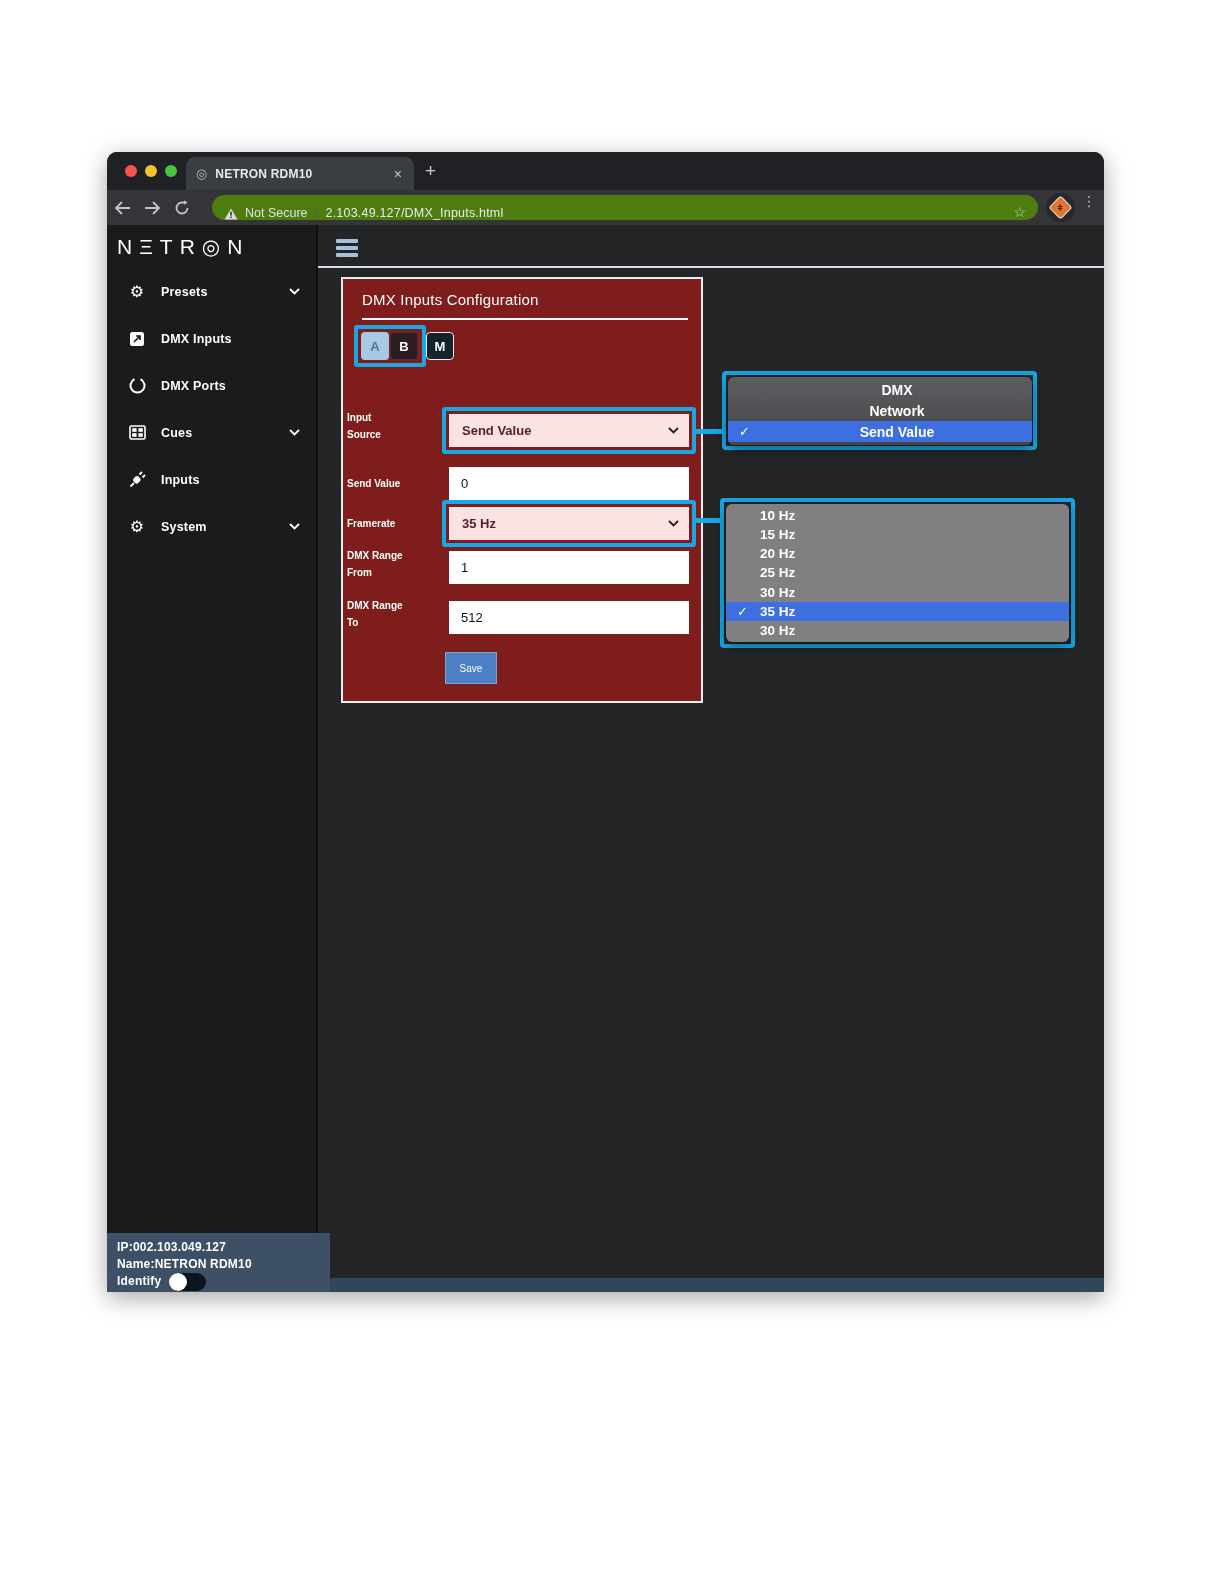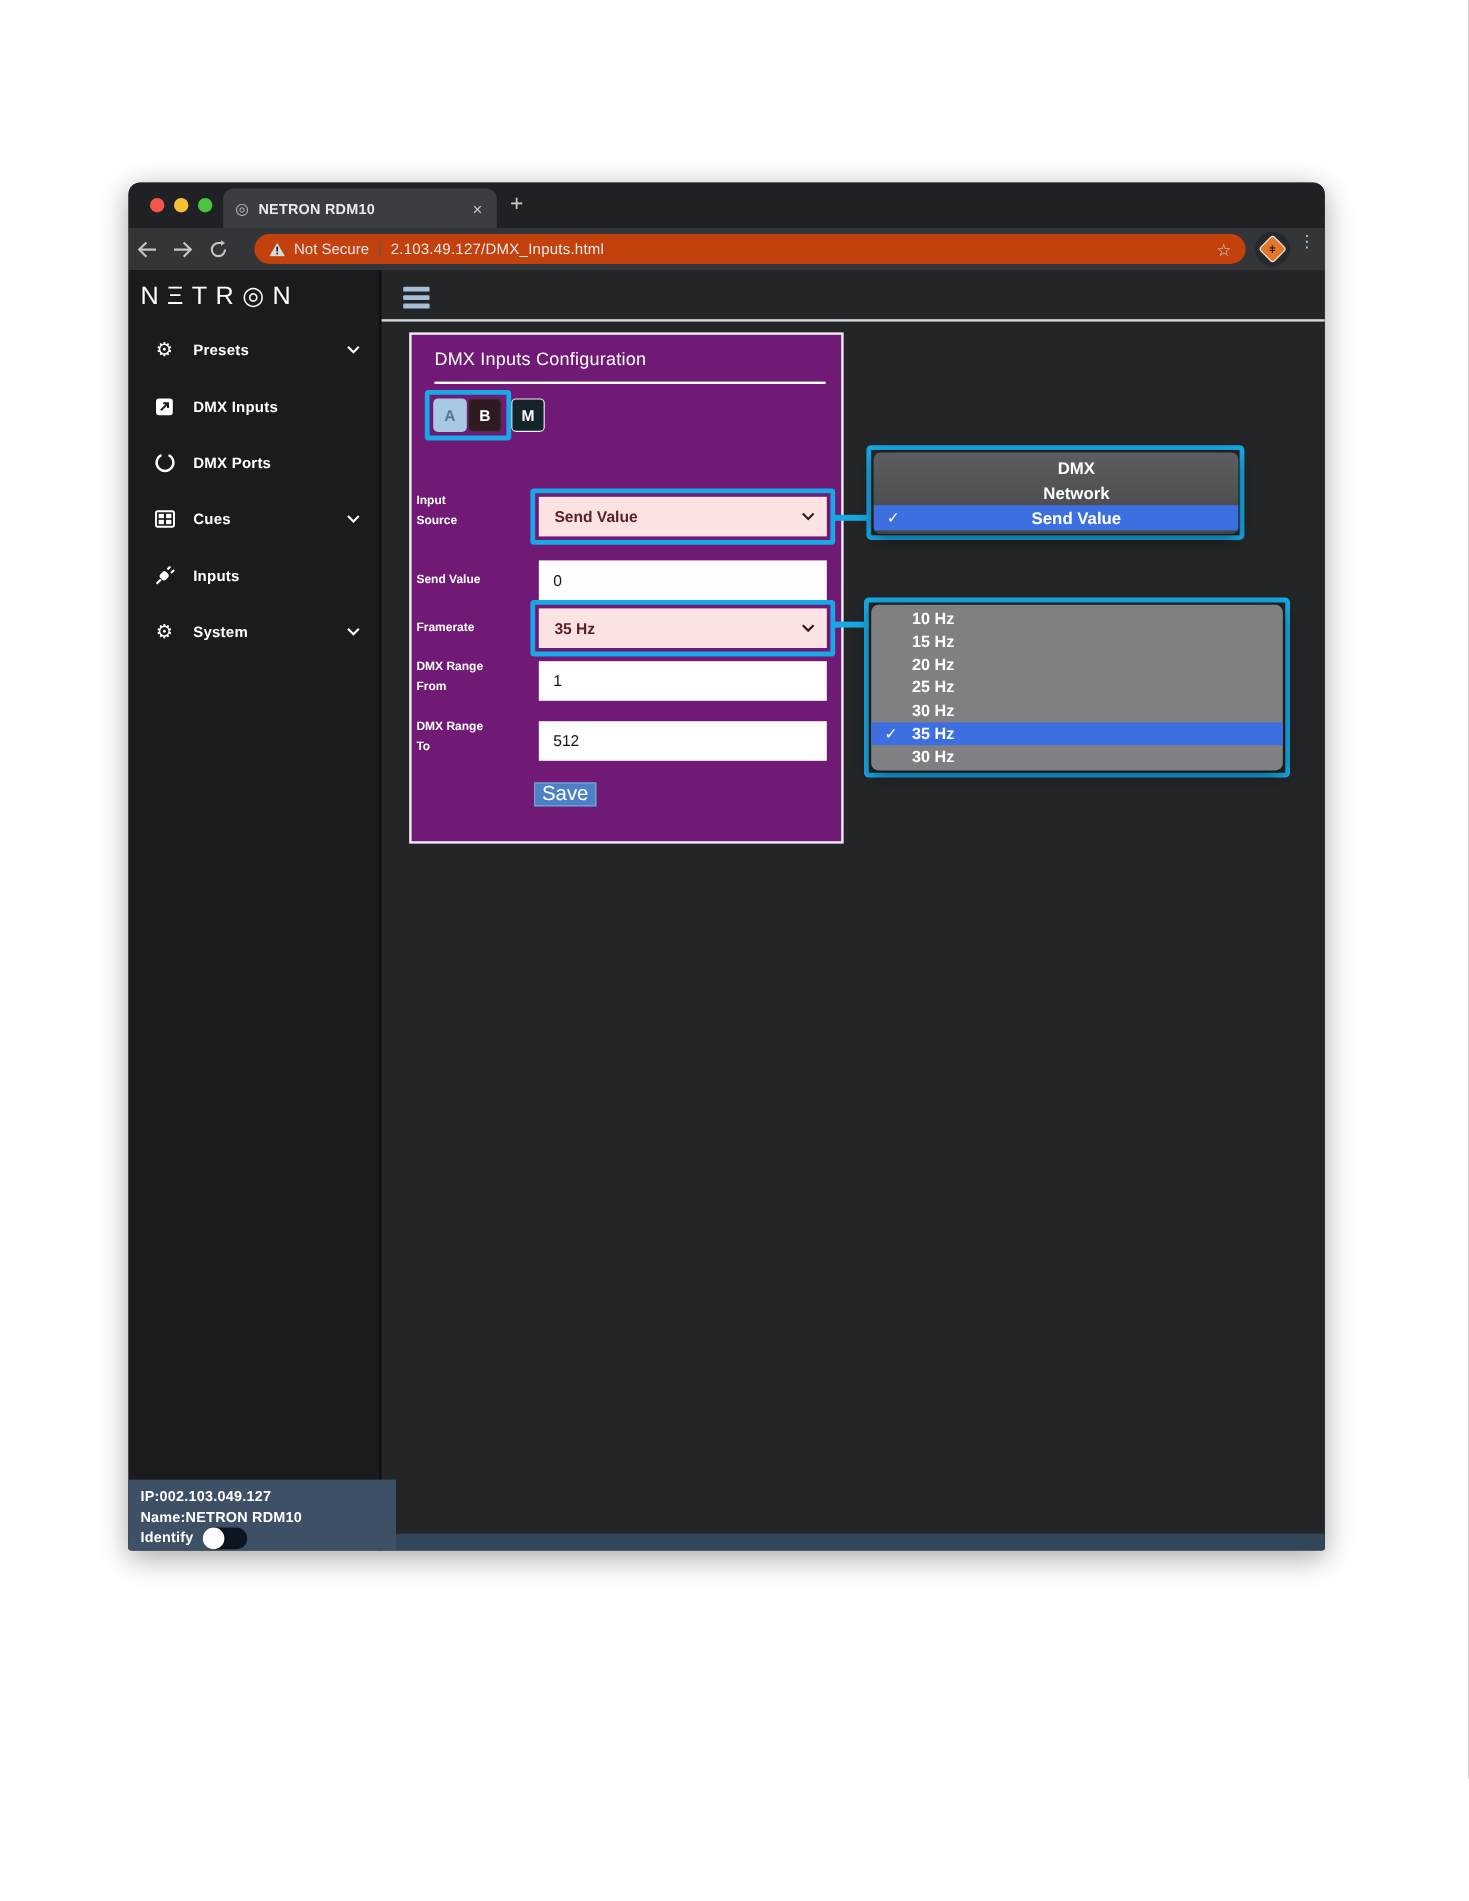--- a/index.html
+++ b/index.html
@@ -16,21 +16,21 @@
   .tab { position:absolute; left:79px; top:5px; width:228px; height:33px; background:#3a3d41; border-radius:9px 9px 0 0; display:flex; align-items:center; padding:0 10px; color:#e8eaed; font-size:12px; }
   .favicon { color:#b9bcc0; font-size:13px; margin-right:8px; }
   .tab-title { flex:1; white-space:nowrap; overflow:hidden; font-weight:bold; letter-spacing:.2px; }
   .tab-close { color:#c7cacd; font-size:14px; cursor:default; padding:0 2px; }
   .newtab { position:absolute; left:318px; top:8px; color:#c7cacd; font-size:19px; line-height:22px; }
 
   
   .urlbar { position:relative; height:35px; background:#333538; display:flex; align-items:center; }
   .navbtn { color:#c3c6c9; width:30px; text-align:center; font-size:16px; }
   .navbtn svg { display:block; margin:0 auto; }
-  .omnibox { position:absolute; left:105px; top:5px; width:826px; height:25px; background:#c2410c; border-radius:13px; display:flex; align-items:center; padding:0 12px; color:#dadce0; font-size:12.5px; }
+  .omnibox { position:absolute; left:105px; top:5px; width:826px; height:25px; background:#4d7c0f; border-radius:13px; display:flex; align-items:flex-end; padding:0 12px; color:#dadce0; font-size:12.5px; }
   .warn-tri { margin-right:7px; display:flex; }
   .sec-label { color:#e1e3e5; margin-right:8px; }
   .omni-div { width:1px; height:14px; background:#5a5d61; margin-right:9px; }
   .url-text { color:#e8eaed; letter-spacing:.2px; }
   .omni-star { margin-left:auto; color:#cfd2d5; font-size:14px; }
   .ext-btn { position:absolute; left:939px; top:3px; width:29px; height:29px; border-radius:50%; background:#27292c; display:flex; align-items:center; justify-content:center; }
   .ext-diamond { width:17px; height:17px; background:#e2762b; border:1.5px solid #f0e9df; border-radius:3px; transform:rotate(45deg); display:flex; align-items:center; justify-content:center; }
   .ext-glyph { transform:rotate(-45deg); font-size:9px; color:#3a2410; font-weight:bold; }
   .menu-dots { position:absolute; left:974px; top:8px; color:#c3c6c9; font-size:14px; letter-spacing:0; line-height:6px; text-align:center; width:16px; }
 
@@ -43,35 +43,35 @@
   .nav-icon { width:20px; height:20px; display:flex; align-items:center; justify-content:center; color:#fff; font-size:16px; }
   .nav-label { margin-left:14px; font-size:12.5px; font-weight:bold; letter-spacing:.2px; }
   .nav-chevron { position:absolute; right:16px; display:flex; }
 
   .main { flex:1; position:relative; background:#232527; }
   .hamburger { position:absolute; left:18px; top:14px; width:22px; cursor:default; }
   .hamburger div { height:4px; background:#a9bed8; border-radius:1px; margin-bottom:3px; }
   .header-line { position:absolute; left:0; top:41px; width:100%; height:2px; background:#d7dade; }
 
   
-  .panel { position:absolute; left:23px; top:52px; width:362px; height:426px; border:2px solid #eceff1; background:#701a75;padding-left:44px; }
+  .panel { position:absolute; left:23px; top:52px; width:362px; height:426px; border:2px solid #eceff1; background:#7f1d1d;padding-left:44px; }
   .panel-title { position:absolute; left:19px; top:12px; color:#ffffff; font-size:15px; letter-spacing:.2px; }
   .panel-rule { position:absolute; left:19px; top:39px; width:326px; height:2px; background:#ffffff; }
   .tabtile { position:absolute; width:28px; height:28px; top:53px; border-radius:4px; display:flex; align-items:center; justify-content:center; font-size:13px; font-weight:bold; }
   .tab-a { left:18px; background:#a7c9e6; color:#5d7388; }
   .tab-b { left:47px; background:#2e1b21; color:#ffffff; border:1px solid #4a3038; }
   .tab-m { left:83px; background:#15242a; color:#ffffff; border:1.5px solid #e8ecef; }
   .hl-tabs { position:absolute; left:11px; top:46px; width:72px; height:42px; border:4px solid #18a8e6; border-radius:3px; }
 
   .f-label { position:absolute; left:4px; width:80px; text-align:left; color:#ffffff; font-size:10px; font-weight:bold; line-height:17px; }
   .f-input { position:absolute; left:106px; width:240px; height:33px; background:#ffffff; border:none; color:#121212; font-size:13px; padding:0 12px; font-family:"Liberation Sans", sans-serif; }
   .f-select { position:absolute; left:106px; width:240px; height:33px; background:#fce3e3; color:#5a2026; font-size:13px; font-weight:bold; display:flex; align-items:center; padding:0 13px; }
   .sel-chev { position:absolute; right:10px; display:flex; }
   .hl-field { position:absolute; left:99px; width:254px; height:47px; border:4px solid #18a8e6; border-radius:3px; }
-  .save-btn { position:absolute; left:102px; top:373px; width:52px; height:20px; background:#4d80c4; border:1px solid #77a3d8; color:#ffffff; font-size:17px; display:flex; align-items:center; justify-content:center; }
+  .save-btn { position:absolute; left:102px; top:373px; width:52px; height:32px; background:#4d80c4; border:1px solid #77a3d8; color:#ffffff; font-size:10px; display:flex; align-items:center; justify-content:center; }
 
   
   .hl-box { position:absolute; border:4px solid #18a8e6; border-radius:4px; }
   .connector { position:absolute; height:5px; background:#18a8e6; }
   .popup { position:absolute; border-radius:6px; box-shadow:0 4px 14px rgba(0,0,0,.45); overflow:hidden; display:flex; flex-direction:column; }
   .popup1 { left:410px; top:152px; width:304px; height:68px; background:linear-gradient(#5c5d60, #454648); padding:3px 0; }
   .popup2 { left:408px; top:279px; width:343px; height:138px; background:#808083; padding:2px 0; }
   .pop-row { flex:1; display:flex; align-items:center; color:#ffffff; font-weight:bold; padding-left:34px; position:relative; }
   .popup1 .pop-row { font-size:14px;justify-content:center; }
   .popup2 .pop-row { font-size:13.5px; }

